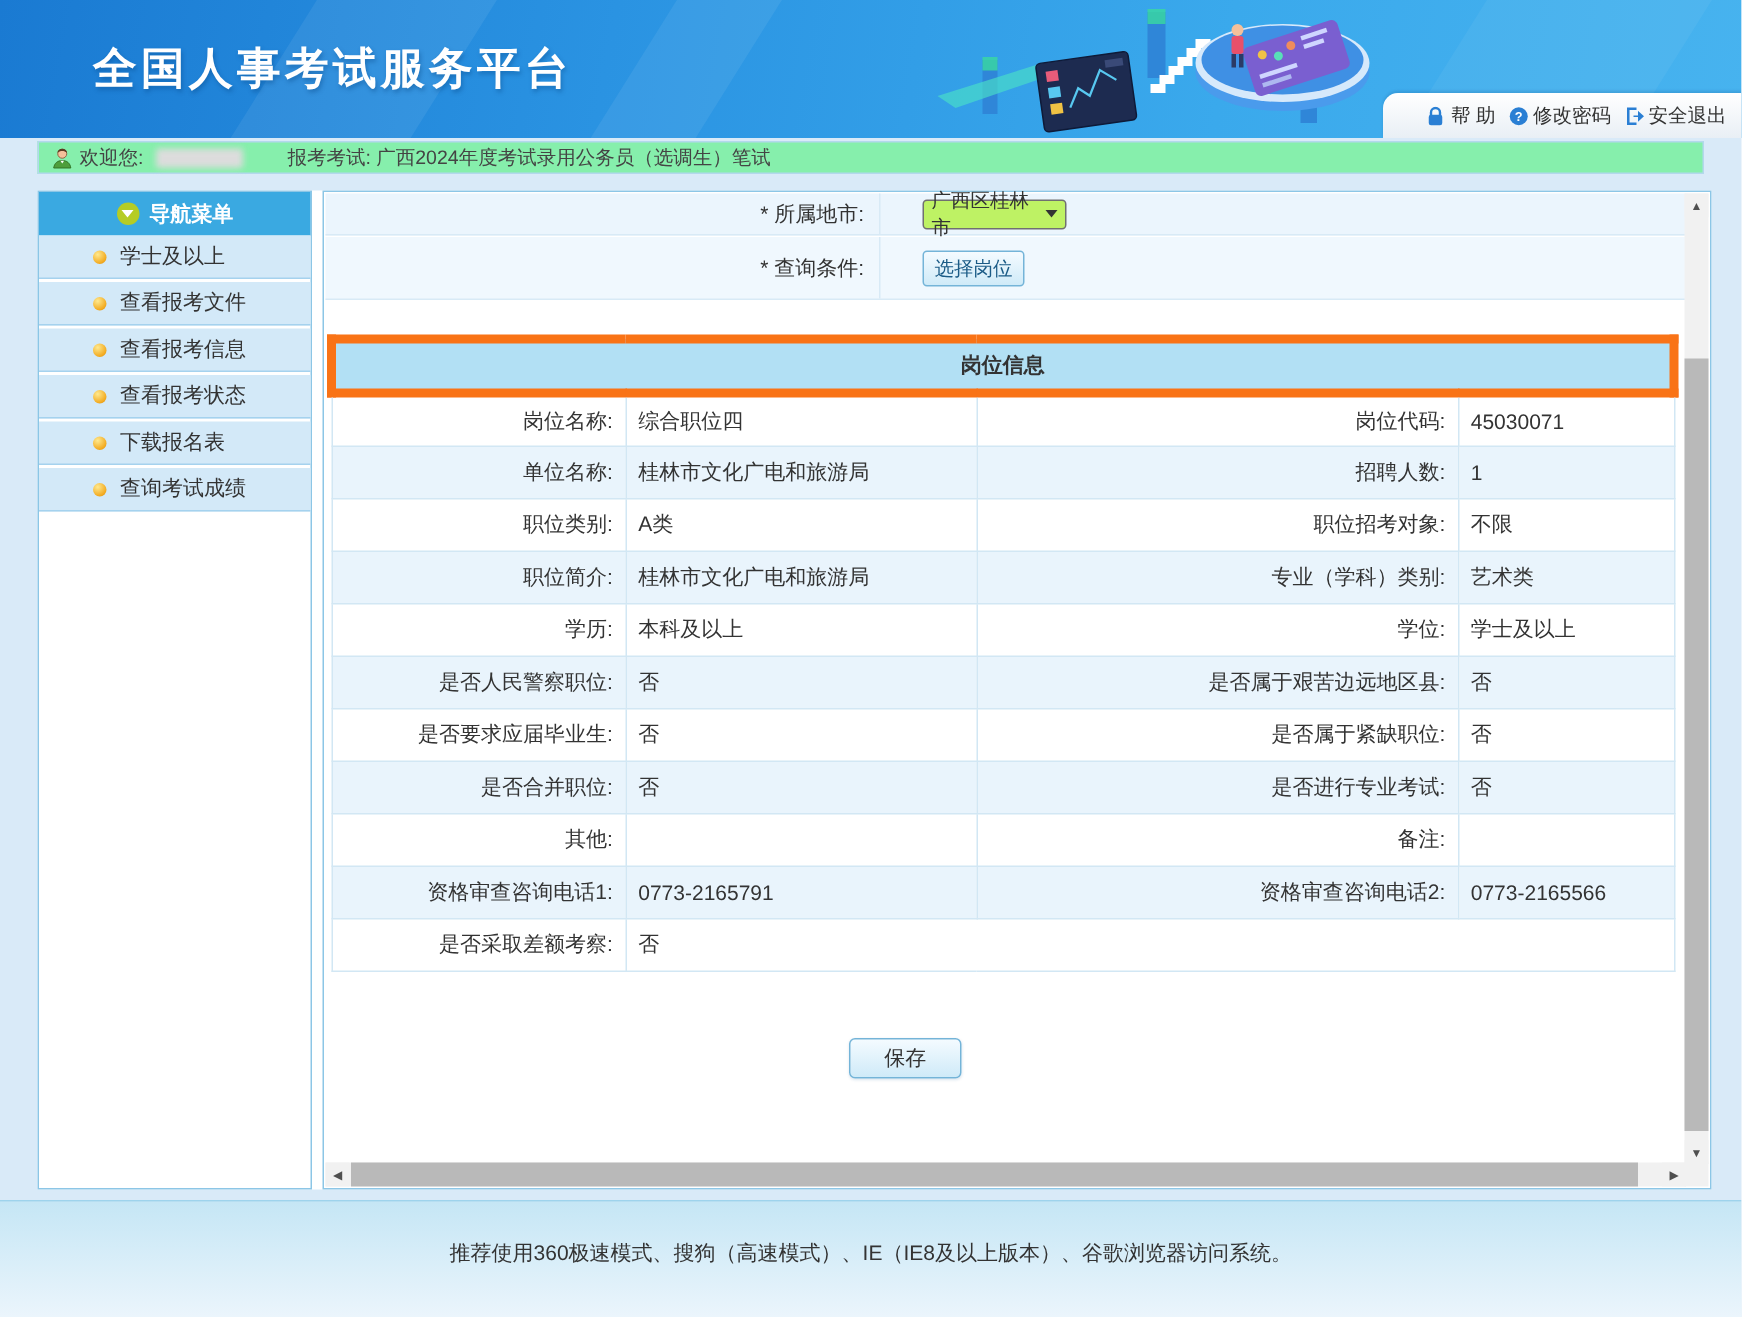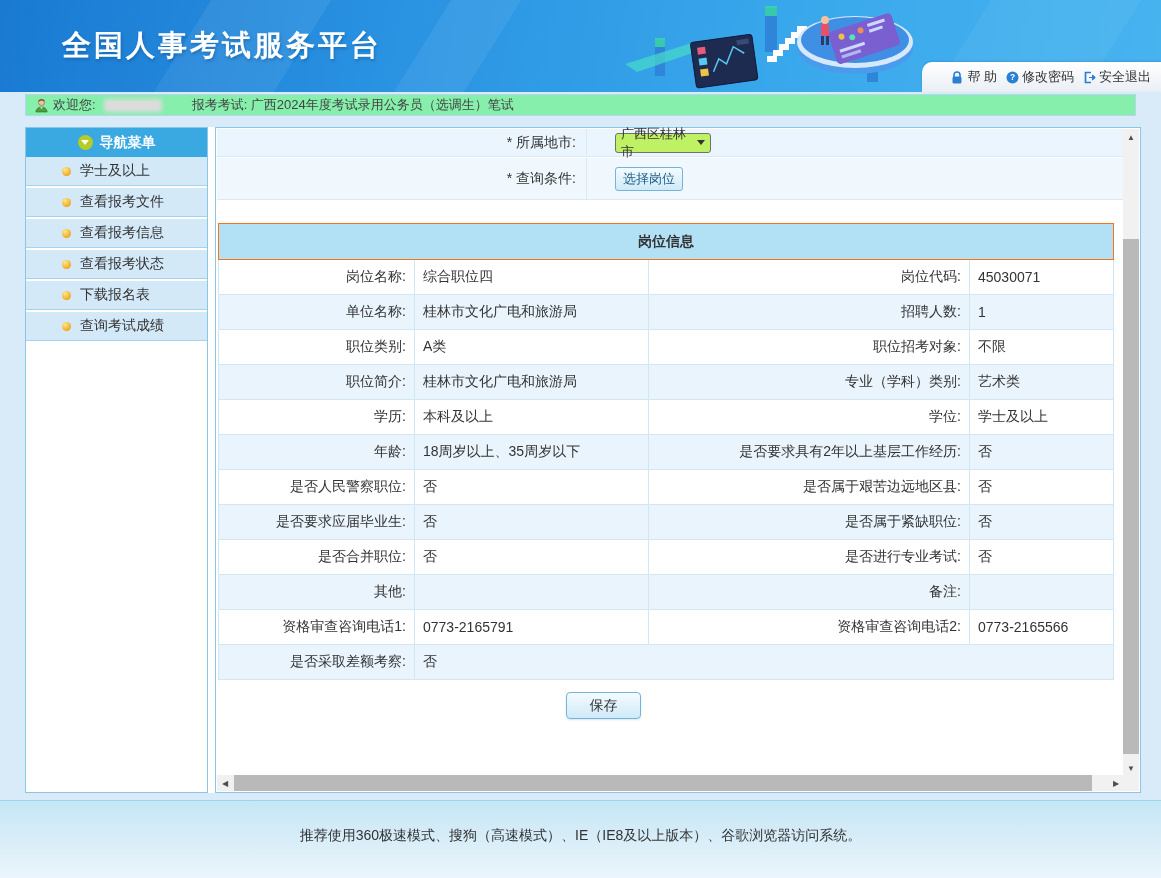--- a/index.html
+++ b/index.html
@@ -58,21 +58,21 @@
   .sel-chev { width:0; height:0; border-left:4px solid transparent; border-right:4px solid transparent; border-top:5px solid #333; }
   .btn { border:1px solid #74b4d8; border-radius:3px; background:linear-gradient(#f4fbff,#cfeaf8);
     font-size:13px; color:#1b5b86; cursor:pointer; font-family:inherit; }
   .btn-choose { width:68px; height:24px; }
   .btn-save { position:absolute; left:350px; top:564px; width:75px; height:27px; border-radius:4px;
     font-size:14px; color:#333; box-shadow:0 1px 2px rgba(0,80,140,.15); }
 
   
   table.pos { position:absolute; left:2px; top:95px; width:895px; border-collapse:collapse; table-layout:fixed;
     font-size:14px; color:#333; }
-  table.pos th { height:36px; background:#b2e0f4; font-weight:bold; text-align:center; border:1px solid #f97316; font-size:14px; }
+  table.pos th { height:36px; background:#b2e0f4; font-weight:bold; text-align:center; border:6px solid #f97316; font-size:14px; }
   table.pos td { height:35px; border:1px solid #d2e7f4; overflow:hidden; white-space:nowrap; }
   table.pos td.lbl { text-align:right; padding-right:8px; }
   table.pos td.val { text-align:left; padding-left:8px; }
   table.pos tbody tr:nth-child(even) { background:#e9f4fc; }
 
   
   .vscroll { position:absolute; top:1px; right:1px; width:16px; height:647px; background:#f1f1f1; }
   .hscroll { position:absolute; bottom:1px; left:1px; width:907px; height:16px; background:#f1f1f1; display:flex; }
   .sb-btn { width:16px; height:16px; flex:0 0 16px; display:flex; align-items:center; justify-content:center;
     font-size:8px; color:#4f4f4f; background:#f1f1f1; cursor:pointer; }
@@ -276,26 +276,20 @@
           <td class="lbl">专业（学科）类别:</td>
           <td class="val">艺术类</td>
         </tr>
         <tr>
           <td class="lbl">学历:</td>
           <td class="val">本科及以上</td>
           <td class="lbl">学位:</td>
           <td class="val">学士及以上</td>
         </tr>
         <tr>
-          <td class="lbl">年龄:</td>
-          <td class="val">18周岁以上、35周岁以下</td>
-          <td class="lbl">是否要求具有2年以上基层工作经历:</td>
-          <td class="val">否</td>
-        </tr>
-        <tr>
           <td class="lbl">是否人民警察职位:</td>
           <td class="val">否</td>
           <td class="lbl">是否属于艰苦边远地区县:</td>
           <td class="val">否</td>
         </tr>
         <tr>
           <td class="lbl">是否要求应届毕业生:</td>
           <td class="val">否</td>
           <td class="lbl">是否属于紧缺职位:</td>
           <td class="val">否</td>

